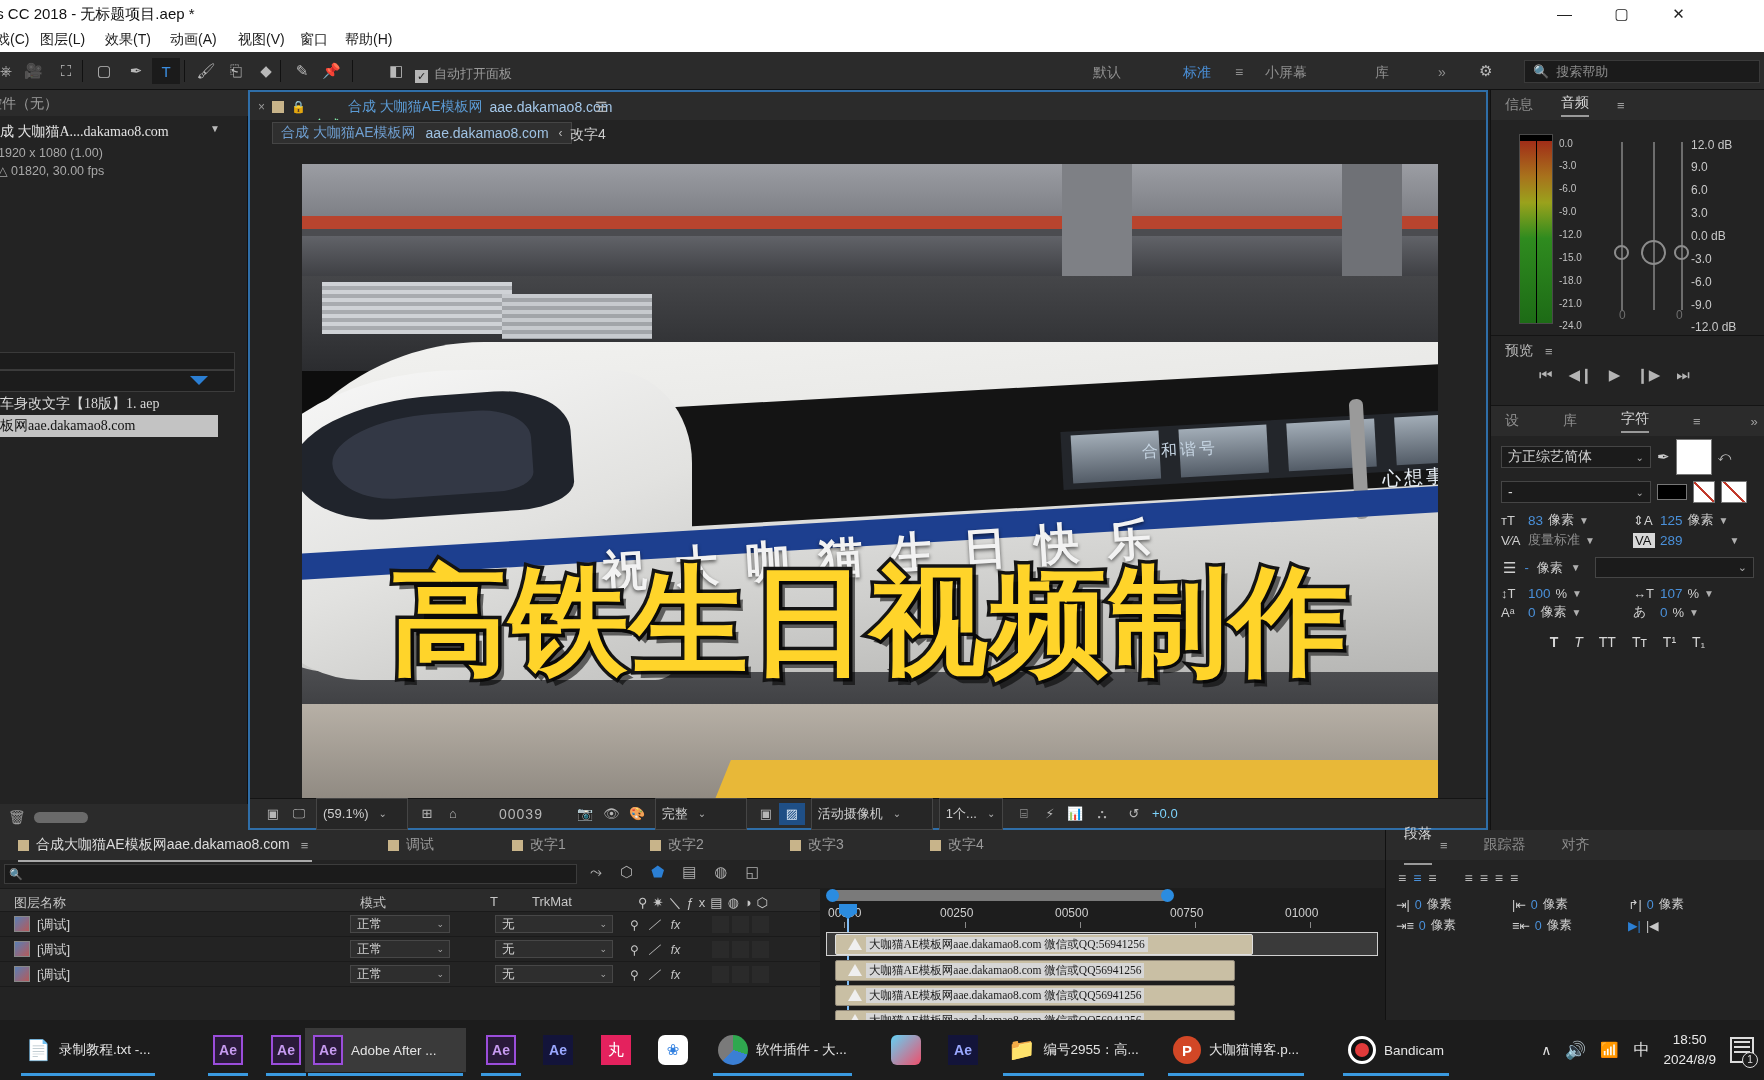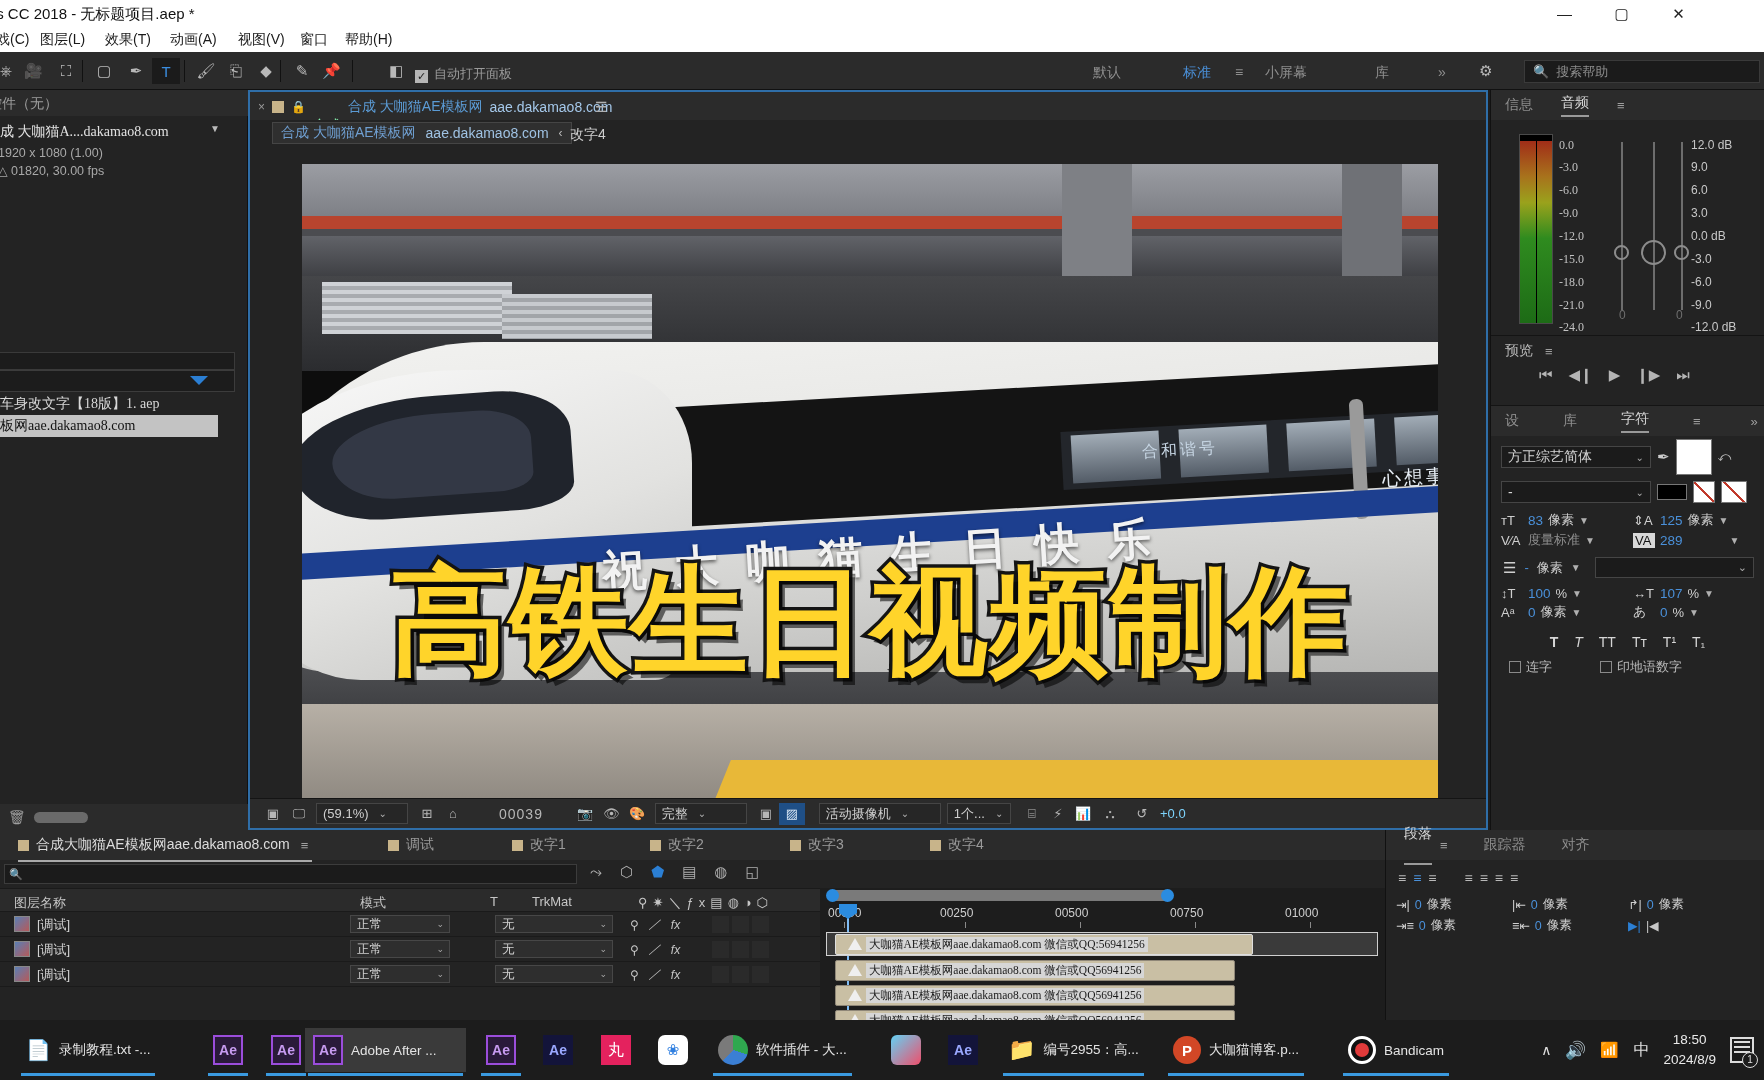--- a/index.html
+++ b/index.html
@@ -141,38 +141,38 @@
               font-size:118px; font-weight:900; letter-spacing:2px; white-space:nowrap;
               -webkit-text-stroke:7px #141414; paint-order:stroke fill;
               text-shadow:6px 7px 0 rgba(0,0,0,.55); line-height:1.05; }
 
   
   #comp-bar { position:absolute; left:0; bottom:0; width:100%; height:30px; background:#2b2b2b;
               border-top:1px solid #141414; display:flex; align-items:center; gap:0; }
   #comp-bar .ci { height:22px; min-width:26px; display:flex; align-items:center;
                   justify-content:center; color:#b6b6b6; font-size:13px; padding:0 5px; }
   .selbox { height:21px; background:#262626; border:1px solid #454545; display:flex;
-            align-items:center; padding:4px 6px; gap:10px; font-size:13px; color:#cfcfcf; }
+            align-items:center; padding:15px 6px; gap:10px; font-size:13px; color:#cfcfcf; }
   .selbox .cv { font-size:10px; color:#b0b0b0; }
   #comp-bar .blue { background:#1f4f86; color:#dbe9f7; }
 
   
   #right { position:absolute; left:1490px; top:90px; width:274px; height:740px; background:#232323;
            border-left:1px solid #111; }
   .rp-tabs { position:relative; height:30px; background:#2b2b2b; display:flex; align-items:center;
              padding-left:14px; gap:28px; }
   .rp-tabs .tb { font-size:14px; color:#8e8e8e; white-space:nowrap; }
   .rp-tabs .tb.act { color:#d8d8d8; border-bottom:2px solid #9a9a9a; padding-bottom:3px; }
   .rp-tabs .mn { color:#9e9e9e; font-size:13px; }
   #audio { position:relative; height:215px; }
   #meter { position:absolute; left:28px; top:14px; width:34px; height:190px;
            background:linear-gradient(180deg,#000 0 6px,#a12d18 6px,#a8721c 22%,#9aa21c 36%,#2f8b1f 55%,#1d6b16 100%);
            border:1px solid #4a4a4a; }
   #meter .needle { position:absolute; left:16px; top:6px; width:1px; bottom:0; background:#000; }
-  .mscale { position:absolute; left:68px; font-size:12px; color:#c2c2c2;font-family:Liberation Serif, serif; }
+  .mscale { position:absolute; left:68px; font-size:10px; color:#c2c2c2; }
   .fader { position:absolute; width:2px; height:168px; background:#6d6d6d; top:22px; }
   .knob { position:absolute; border:2px solid #8c8c8c; border-radius:50%; }
   .fscale { position:absolute; left:200px; font-size:12px; color:#c8c8c8; }
   .fzero { position:absolute; font-size:12px; color:#6e6e6e; top:188px; }
   #preview { position:relative; height:70px; border-top:1px solid #141414; }
   #prev-btns { position:absolute; left:48px; top:30px; display:flex; gap:16px; color:#b5b5b5;
                font-size:15px; }
   #charpanel { position:relative; border-top:1px solid #141414; }
   .cp-row { position:relative; display:flex; align-items:center; padding:3px 10px; gap:6px; }
   .fontsel { width:150px; height:22px; background:#1b1b1b; border:1px solid #454545;
@@ -422,21 +422,21 @@
     <div class="ci" style="margin-left:28px;font-size:14px;letter-spacing:1px">00039</div>
     <div class="ci" style="margin-left:24px">📷</div>
     <div class="ci">👁</div>
     <div class="ci">🎨</div>
     <div class="selbox" style="width:92px;margin-left:4px">
       <span>完整</span>
       <span class="cv">⌄</span>
     </div>
     <div class="ci" style="margin-left:6px">▣</div>
     <div class="ci blue">▨</div>
-    <div class="selbox" style="width:122px;margin-left:14px">
+    <div class="selbox" style="width:122px;margin-left:6px">
       <span>活动摄像机</span>
       <span class="cv">⌄</span>
     </div>
     <div class="selbox" style="width:64px;margin-left:6px">
       <span>1个...</span>
       <span class="cv">⌄</span>
     </div>
     <div class="ci" style="margin-left:8px">⌸</div>
     <div class="ci">⚡</div>
     <div class="ci">📊</div>
@@ -595,24 +595,20 @@
       </div>
     </div>
 
     <div id="styrow">
       <span style="font-weight:bold">T</span>
       <span style="font-style:italic">T</span>
       <span>TT</span>
       <span>Tᴛ</span>
       <span>T¹</span>
       <span>T₁</span>
-    </div>
-    <div id="cbrow">
-      <span><i class="cb"></i><span>连字</span></span>
-      <span><i class="cb"></i><span>印地语数字</span></span>
     </div>
   </div>
 </div>
 
 <div id="tl">
   <div id="tl-tabs">
     <div class="tl-tab act" style="left:18px">
       <span class="sq"></span>
       <span>合成大咖猫AE模板网aae.dakamao8.com</span>
       <span class="mn">≡</span>

